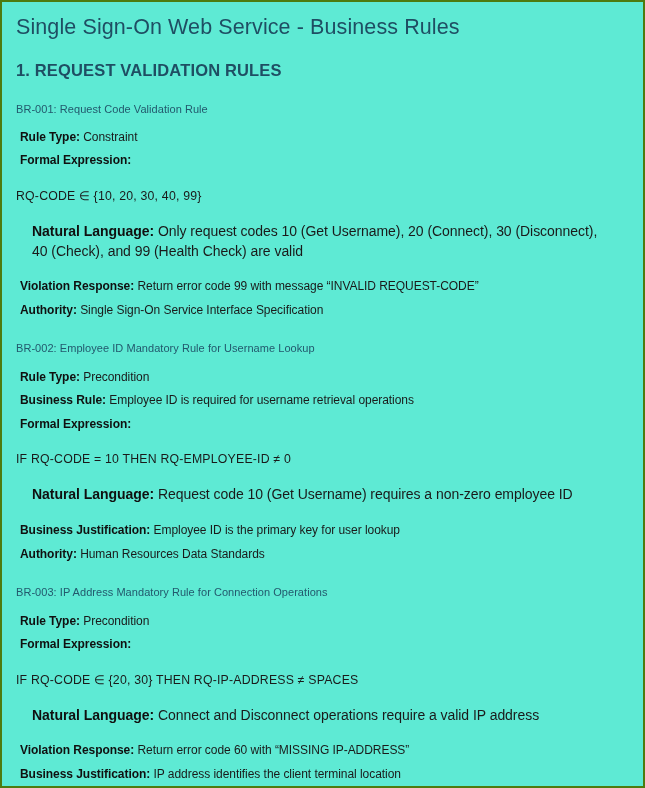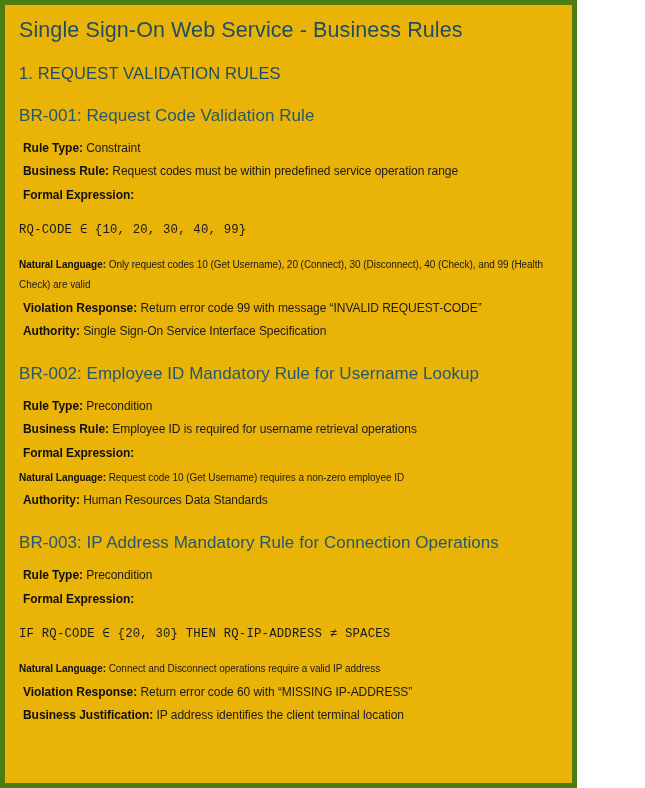--- a/index.html
+++ b/index.html
@@ -6,47 +6,47 @@
     margin: 0;
     padding: 0;
     background: #ffffff;
   }
   body {
     font-family: "Liberation Sans", sans-serif;
     -webkit-font-smoothing: antialiased;
   }
   .page {
     position: relative;
-    width: 577px;
+    width: 645px;
     height: 788px;
     box-sizing: border-box;
-    background: #eab308;
-    border: 5px solid #4d7c0f;
+    background: #5eead4;
+    border: 2px solid #4d7c0f;
     overflow: hidden;
     padding: 8px 14px 0 14px;
   }
   .doc-title {
     color: #1f4e63;
     font-size: 21.5px;
     font-weight: 400;
     letter-spacing: 0.1px;
     line-height: 1.25;
     margin: 4px 0 0 0;
   }
   .section-heading {
     color: #1f4e63;
     font-size: 16.5px;
-    font-weight: 400;
+    font-weight: 700;
     letter-spacing: 0.15px;
     line-height: 1.25;
     margin: 19px 0 0 0;
   }
   .rule-heading {
     color: #23596d;
-    font-size: 17px;
+    font-size: 11px;
     font-weight: 400;
     letter-spacing: 0.05px;
     line-height: 1.3;
     margin: 21px 0 0 0;
   }
   .rule-block {
     margin: 0;
   }
   .field-line {
     color: #1a1a1a;
@@ -56,33 +56,33 @@
     letter-spacing: -0.05px;
   }
   .field-line.first {
     margin-top: 12px;
   }
   .field-label {
     font-weight: 700;
     color: #101010;
   }
   .code-line {
-    font-family: Liberation Mono, monospace;
+    font-family: Liberation Sans, sans-serif;
     font-size: 12.3px;
     line-height: 19px;
     color: #1a1a1a;
     margin: 16px 0 15px 0;
     letter-spacing: 0.2px;
     white-space: pre;
   }
   .nl-para {
     color: #1a1a1a;
-    font-size: 10px;
+    font-size: 14px;
     line-height: 19.6px;
-    margin: 0;
+    margin: 16px;
     letter-spacing: -0.05px;
   }
   .caret {
     display: inline-block;
     width: 1px;
     height: 13px;
     background: #1a1a1a;
     vertical-align: -2px;
     margin-left: 1px;
   }
@@ -92,34 +92,35 @@
 
 <div class="page">
 
   <h1 class="doc-title">Single Sign-On Web Service - Business Rules</h1>
 
   <h2 class="section-heading">1. REQUEST VALIDATION RULES</h2>
 
   <section class="rule-block">
     <h3 class="rule-heading">BR-001: Request Code Validation Rule</h3>
     <p class="field-line first"><span class="field-label">Rule Type:</span> <span>Constraint</span></p>
-    <p class="field-line"><span class="field-label">Business Rule:</span> <span>Request codes must be within predefined service operation range</span></p>
     <p class="field-line"><span class="field-label">Formal Expression:</span></p>
     <pre class="code-line">RQ-CODE ∈ {10, 20, 30, 40, 99}</pre>
     <p class="nl-para"><span class="field-label">Natural Language:</span> <span>Only request codes 10 (Get Username), 20 (Connect), 30 (Disconnect), 40 (Check), and 99 (Health Check) are valid</span></p>
     <p class="field-line"><span class="field-label">Violation Response:</span> <span>Return error code 99 with message “INVALID REQUEST-CODE”</span></p>
     <p class="field-line"><span class="field-label">Authority:</span> <span>Single Sign-On Service Interface Specification</span></p>
   </section>
 
   <section class="rule-block">
     <h3 class="rule-heading">BR-002: Employee ID Mandatory Rule for Username Lookup</h3>
     <p class="field-line first"><span class="field-label">Rule Type:</span> <span>Precondition</span></p>
     <p class="field-line"><span class="field-label">Business Rule:</span> <span>Employee ID is required for username retrieval operations</span></p>
     <p class="field-line"><span class="field-label">Formal Expression:</span></p>
+    <pre class="code-line">IF RQ-CODE = 10 THEN RQ-EMPLOYEE-ID ≠ 0</pre>
     <p class="nl-para"><span class="field-label">Natural Language:</span> <span>Request code 10 (Get Username) requires a non-zero employee ID</span></p>
+    <p class="field-line"><span class="field-label">Business Justification:</span> <span>Employee ID is the primary key for user lookup</span></p>
     <p class="field-line"><span class="field-label">Authority:</span> <span>Human Resources Data Standards</span></p>
   </section>
 
   <section class="rule-block">
     <h3 class="rule-heading">BR-003: IP Address Mandatory Rule for Connection Operations</h3>
     <p class="field-line first"><span class="field-label">Rule Type:</span> <span>Precondition</span></p>
     <p class="field-line"><span class="field-label">Formal Expression:</span></p>
     <pre class="code-line">IF RQ-CODE ∈ {20, 30} THEN RQ-IP-ADDRESS ≠ SPACES</pre>
     <p class="nl-para"><span class="field-label">Natural Language:</span> <span>Connect and Disconnect operations require a valid IP address</span></p>
     <p class="field-line"><span class="field-label">Violation Response:</span> <span>Return error code 60 with “MISSING IP-ADDRESS”</span></p>

